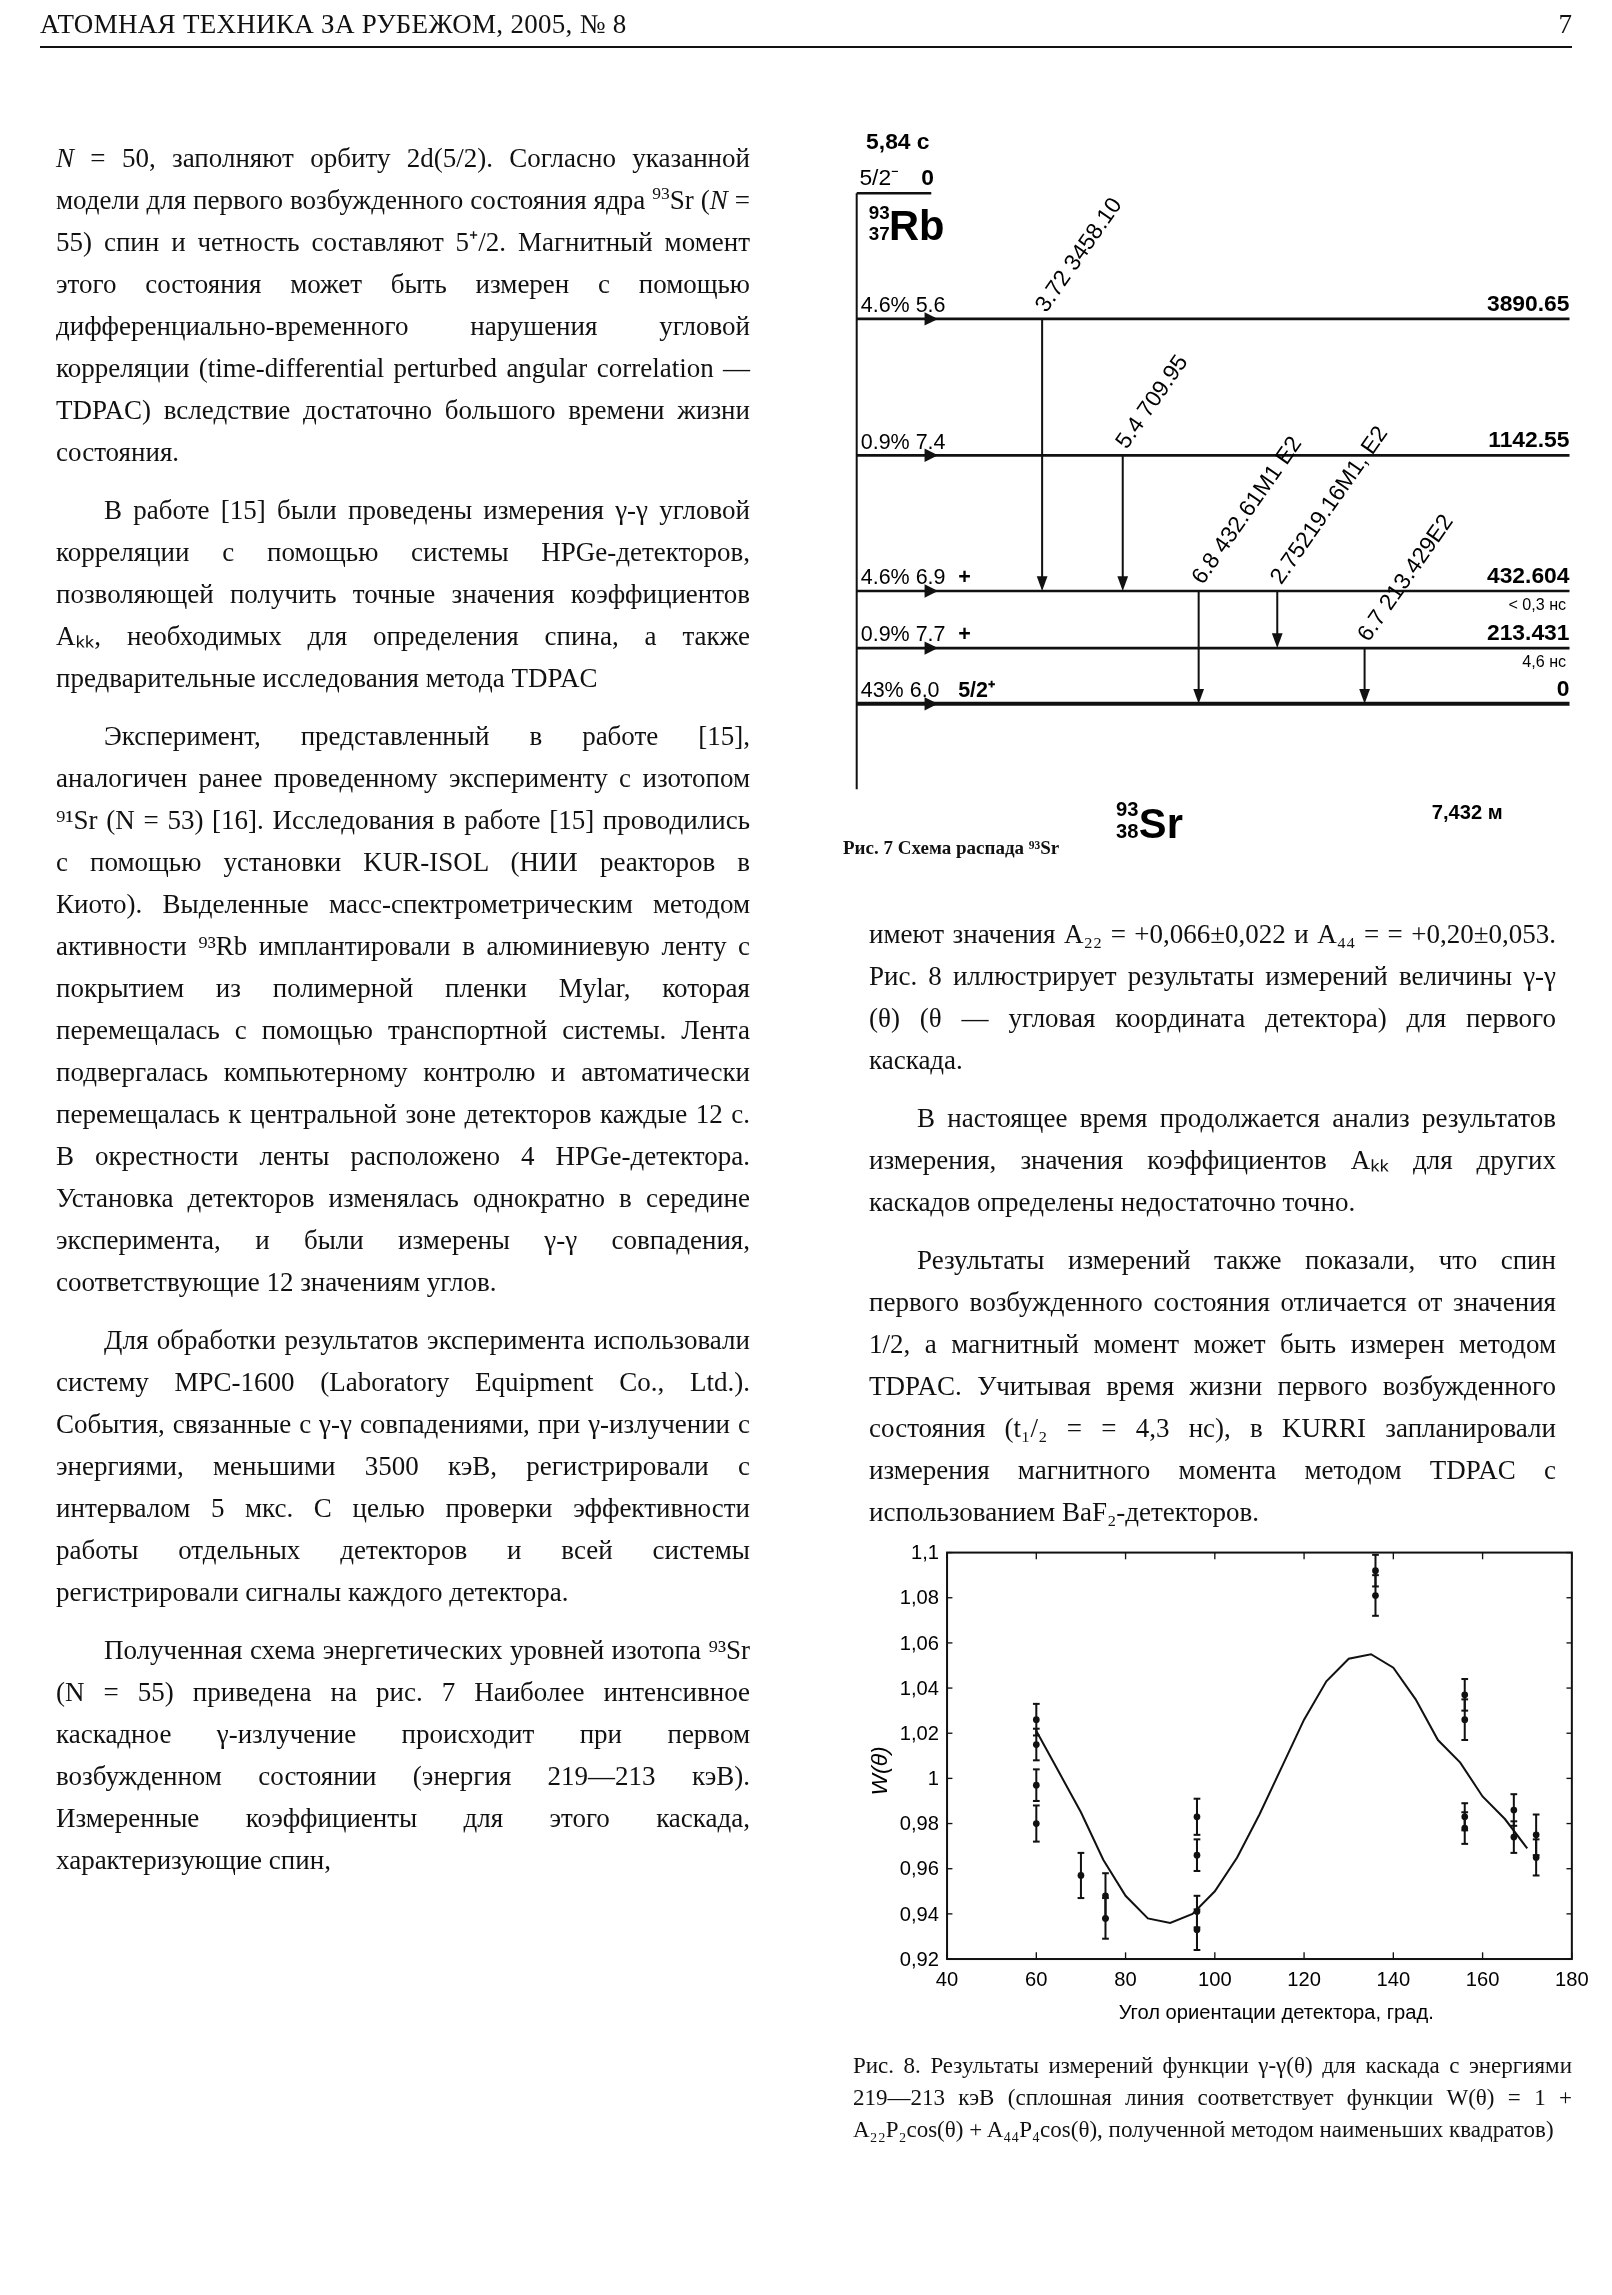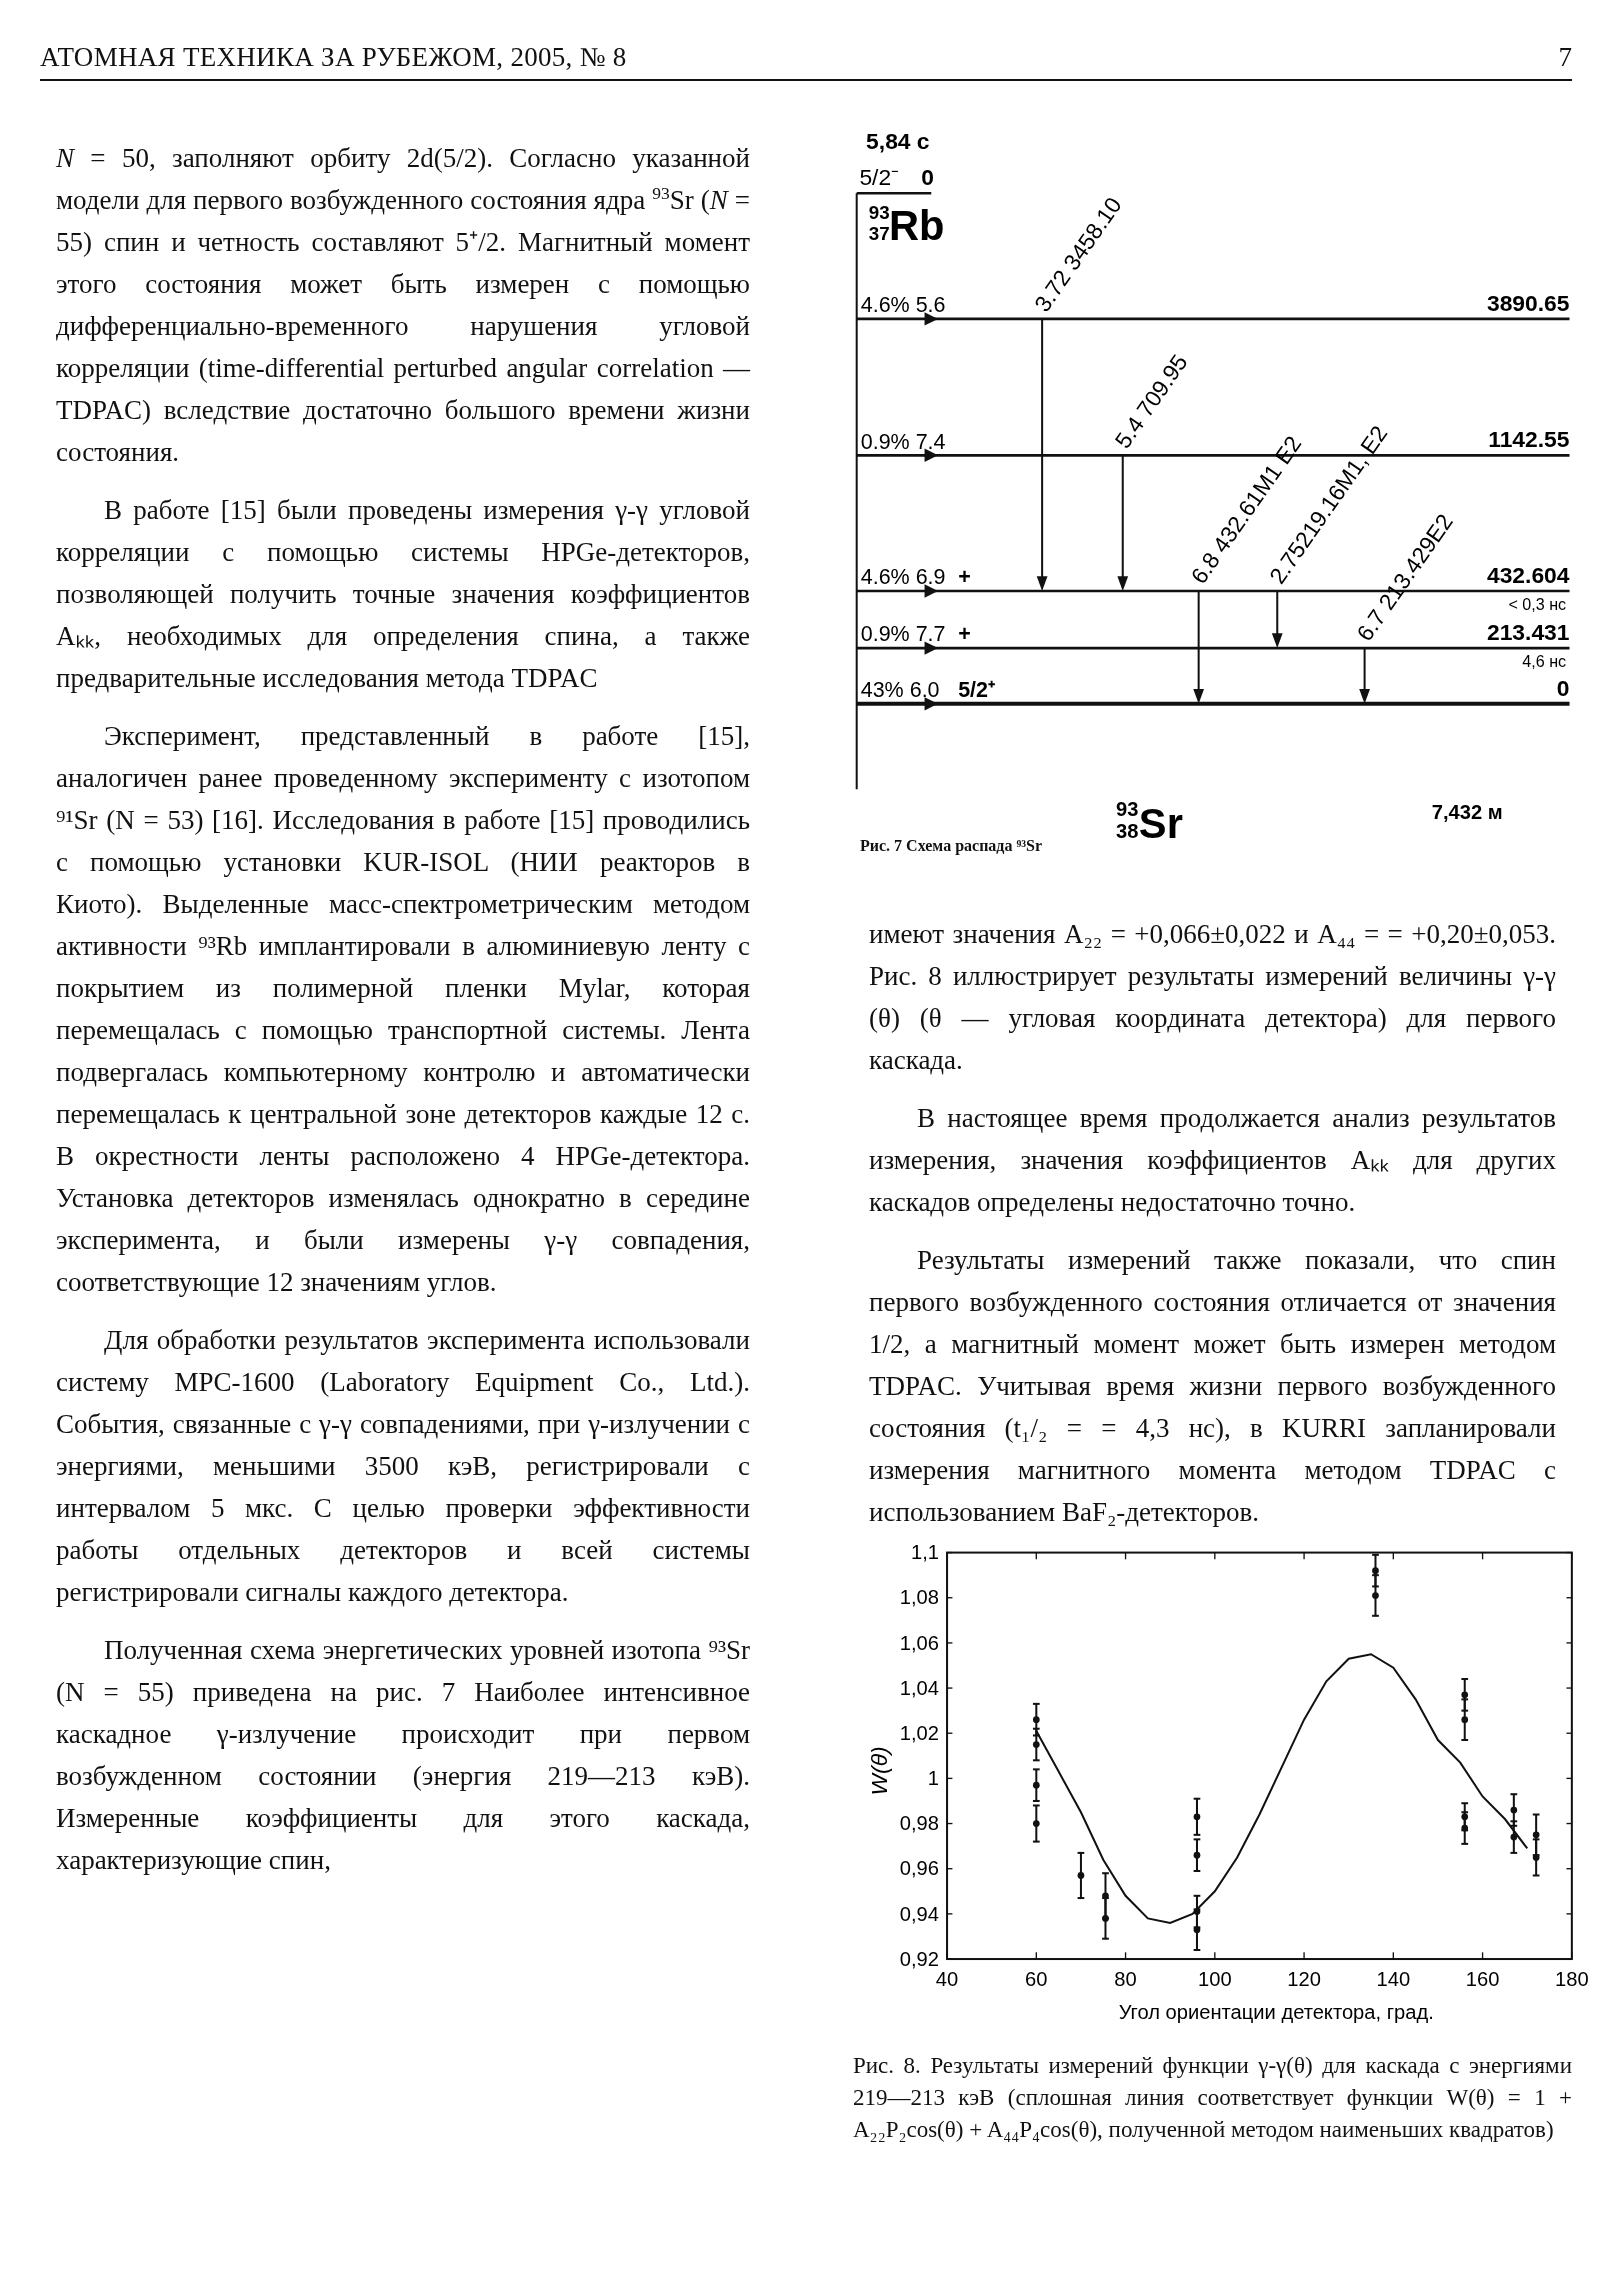--- a/index.html
+++ b/index.html
@@ -1,33 +1,33 @@
 <!DOCTYPE html>
 <html style="font-size:10.8px"><head>
 <meta charset="utf-8">
 <style>
   html, body { margin:0; padding:0; background:#fff; }
   body { width:1613px; height:2295px; position:relative; overflow:hidden; color:#111;
          font-family:"Liberation Serif", serif; }
-  .header { position:absolute; left:40px; top:39px; width:1532px; height:40px; border-bottom:2.7px solid #111; }
+  .header { position:absolute; left:40px; top:6px; width:1532px; height:40px; border-bottom:2.7px solid #111; }
   .header .title { position:absolute; left:0; top:2.7px; font-size:27px; letter-spacing:0.3px; }
   .header .pnum { position:absolute; right:0; top:2.7px; font-size:27px; }
 
   .col { position:absolute; font-size:27px; line-height:42px; text-align:justify; }
   .col-left { left:40px; top:121px; width:726px; }
   .col-right-text { left:853px; top:897px; width:719px; }
   .col p { margin:16px; }
   .col p.ind { text-indent:48px; }
   sup, sub { font-size:17.5px; line-height:0; }
   .i { font-style:italic; }
 
   
   .scheme { position:absolute; left:827px; top:114px; width:746px; height:739px; }
   .scheme svg { position:absolute; left:0; top:0; }
-  .fig-cap { position:absolute; font-family:"Liberation Serif", serif; font-weight:bold; font-size:16px;margin-left:17px; }
+  .fig-cap { position:absolute; font-family:"Liberation Serif", serif; font-weight:bold; font-size:19px; }
   .cap7 { left:843px; top:837px; }
 
   
   .chart { position:absolute; left:853px; top:1539px; width:739px; height:484px; }
   .cap8 { position:absolute; left:853px; top:2050px; width:719px; font-weight:normal; font-size:23px; line-height:32px; text-align:justify; }
 </style>
 </head>
 <body>
 
 <div class="header">

